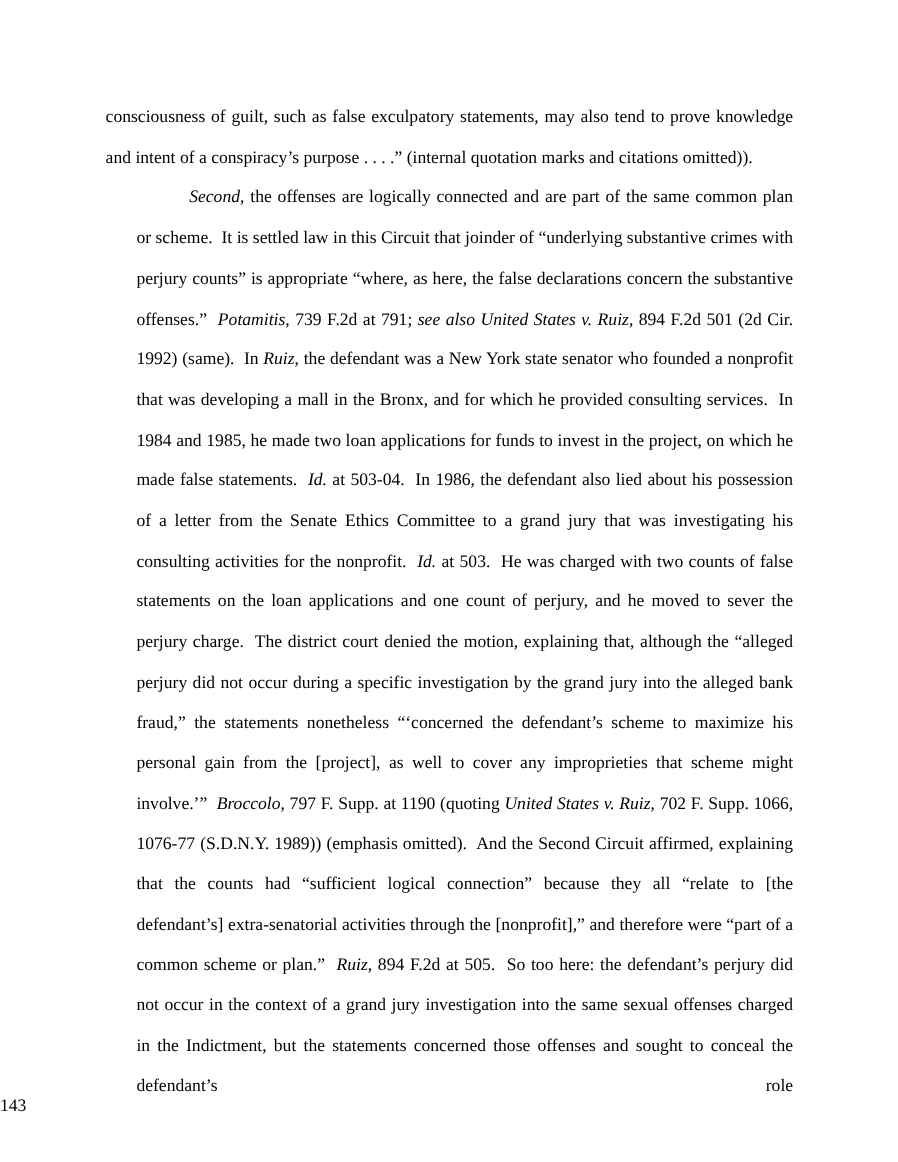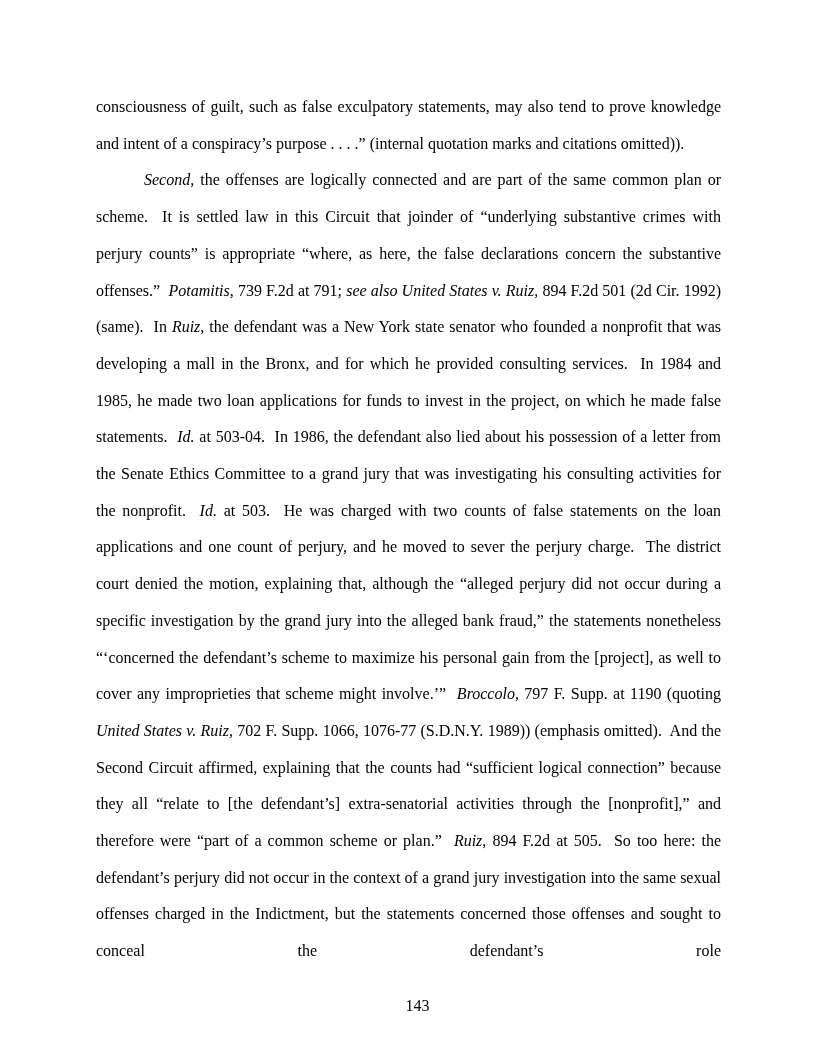--- a/index.html
+++ b/index.html
@@ -27,33 +27,32 @@
     font-size: 16px;
     line-height: 36.7px;
     text-align: justify;
     white-space: pre-wrap;
   }
   .para.indent {
     text-indent: 48px;
   }
   .para.continues {
     text-align-last: justify;
+    margin-left: 28px;
   }
   .italic {
     font-style: italic;
   }
   .footer {
     position: absolute;
     left: 0;
     right: 0;
     top: 997px;
-    text-align: center;
     font-size: 16px;
     line-height: 18px;
-    padding-left: 19px;
   }
 </style>
 </head>
 <body>
 
 <div class="page">
   <div class="body-text">
       <p class="para"><span>consciousness of guilt, such as false exculpatory statements, may also tend to prove knowledge and intent of a conspiracy’s purpose . . . .” (internal quotation marks and citations omitted)).</span></p>
       <p class="para indent continues"><span class="italic">Second</span><span>, the offenses are logically connected and are part of the same common plan or scheme.  It is settled law in this Circuit that joinder of “underlying substantive crimes with perjury counts” is appropriate “where, as here, the false declarations concern the substantive offenses.”  </span><span class="italic">Potamitis</span><span>, 739 F.2d at 791; </span><span class="italic">see also United States v. Ruiz</span><span>, 894 F.2d 501 (2d Cir. 1992) (same).  In </span><span class="italic">Ruiz</span><span>, the defendant was a New York state senator who founded a nonprofit that was developing a mall in the Bronx, and for which he provided consulting services.  In 1984 and 1985, he made two loan applications for funds to invest in the project, on which he made false statements.  </span><span class="italic">Id.</span><span> at 503-04.  In 1986, the defendant also lied about his possession of a letter from the Senate Ethics Committee to a grand jury that was investigating his consulting activities for the nonprofit.  </span><span class="italic">Id.</span><span> at 503.  He was charged with two counts of false statements on the loan applications and one count of perjury, and he moved to sever the perjury charge.  The district court denied the motion, explaining that, although the “alleged perjury did not occur during a specific investigation by the grand jury into the alleged bank fraud,” the statements nonetheless “‘concerned the defendant’s scheme to maximize his personal gain from the [project], as well to cover any improprieties that scheme might involve.’”  </span><span class="italic">Broccolo</span><span>, 797 F. Supp. at 1190 (quoting </span><span class="italic">United States v. Ruiz</span><span>, 702 F. Supp. 1066, 1076-77 (S.D.N.Y. 1989)) (emphasis omitted).  And the Second Circuit affirmed, explaining that the counts had “sufficient logical connection” because they all “relate to [the defendant’s] extra-senatorial activities through the [nonprofit],” and therefore were “part of a common scheme or plan.”  </span><span class="italic">Ruiz</span><span>, 894 F.2d at 505.  So too here: the defendant’s perjury did not occur in the context of a grand jury investigation into the same sexual offenses charged in the Indictment, but the statements concerned those offenses and sought to conceal the defendant’s role</span></p>
     </div>

